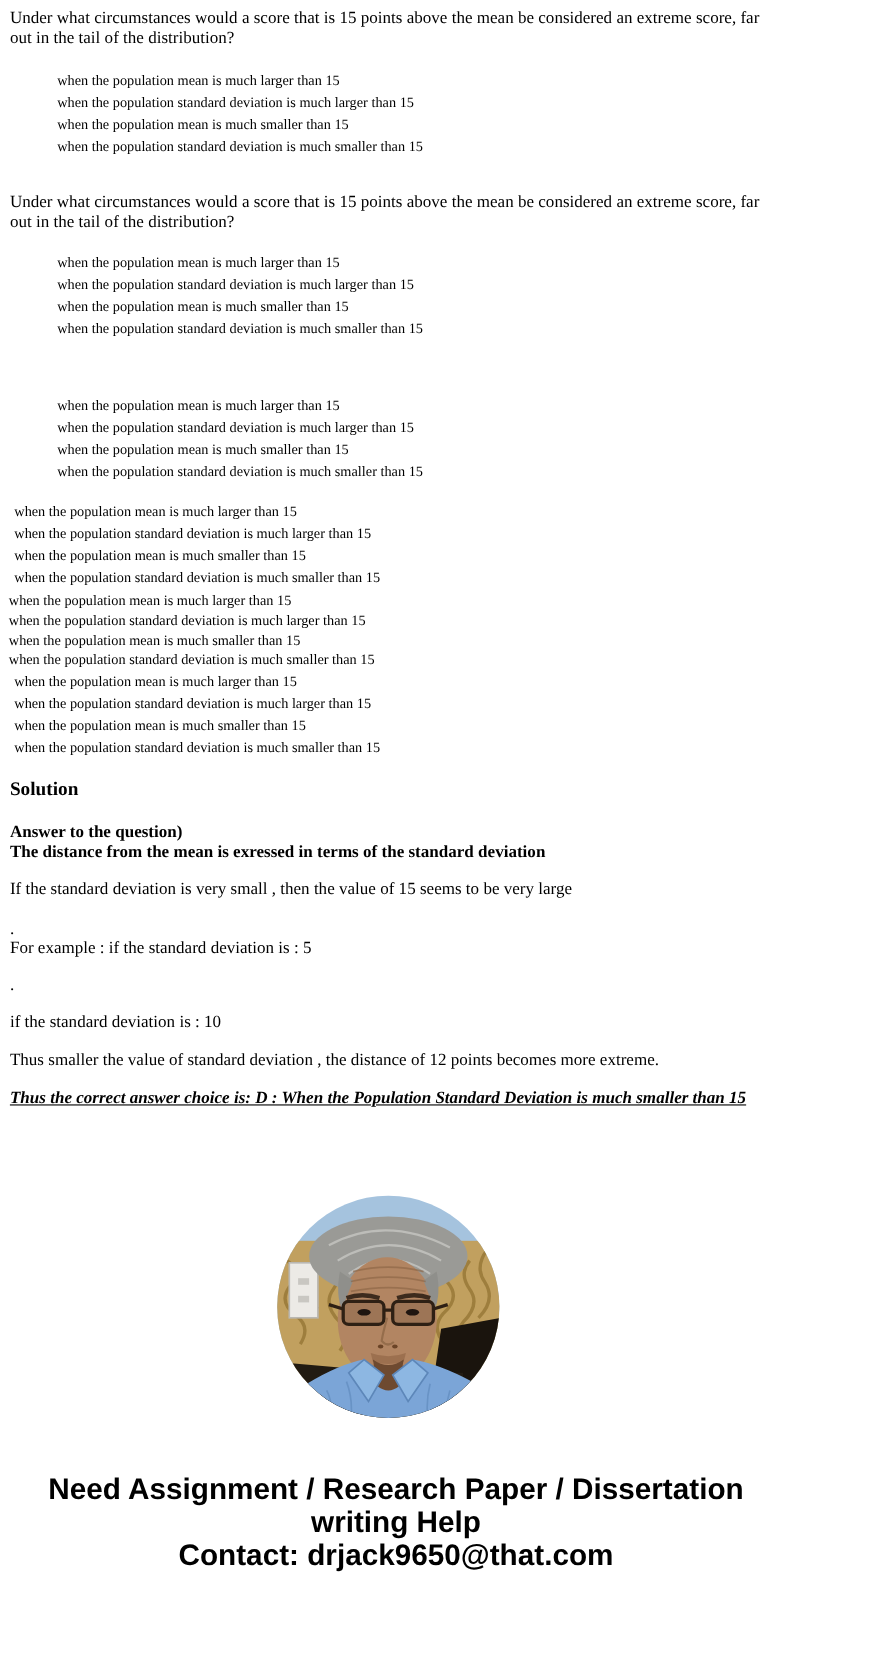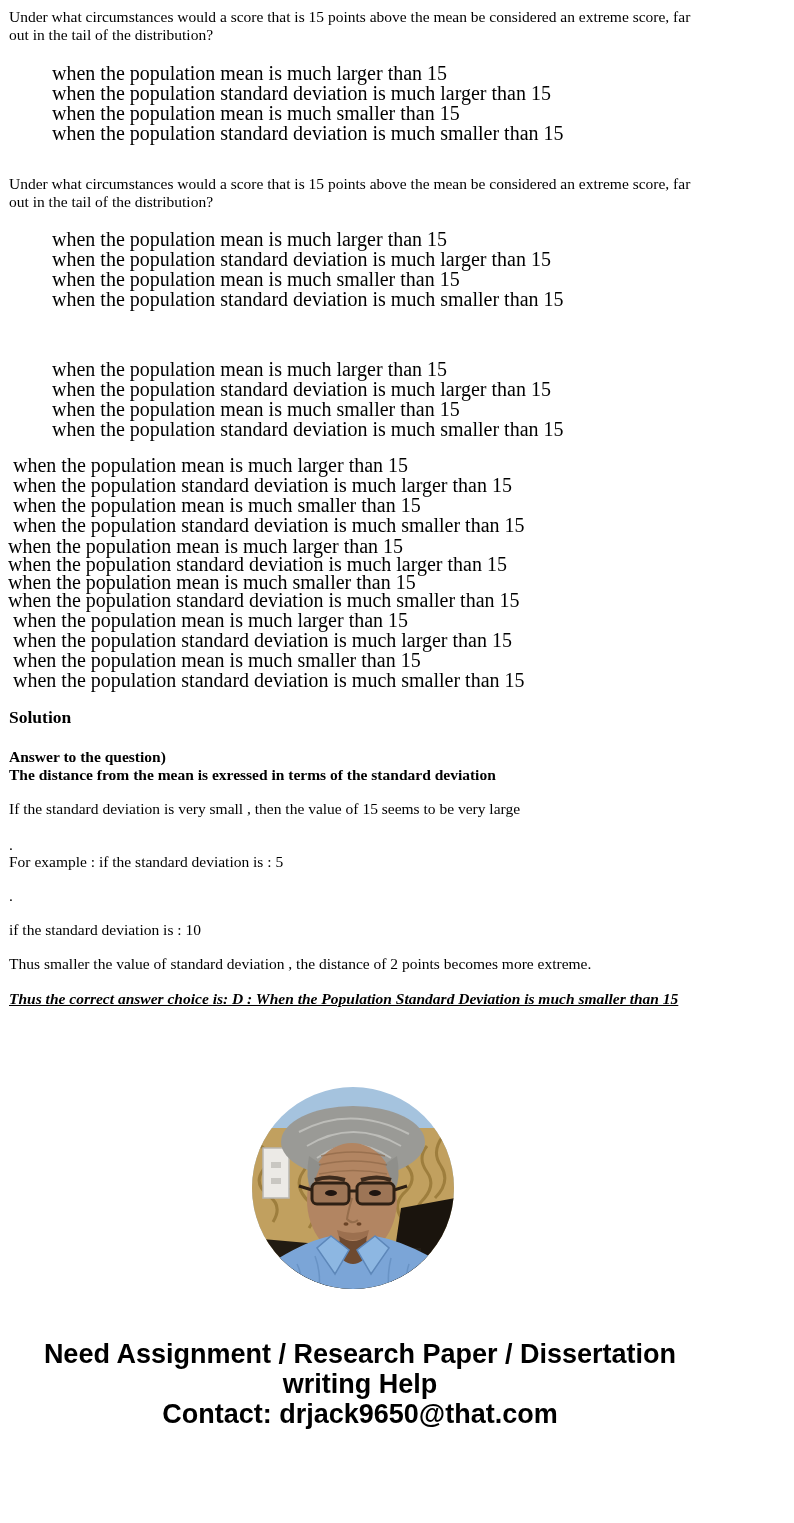--- a/index.html
+++ b/index.html
@@ -14,21 +14,21 @@
   
   .qtext{
     padding:0 8px 0 9px;
     font-size:15.5px;
     line-height:17.5px;
   }
   .qt1{padding-top:8px;}
   .qt2{margin-top:32px;}
 
   
-  .opts{font-size:20px;}
+  .opts{font-size:13px;}
   .opts div{white-space:nowrap;}
   .opts-a{margin:20px 0 0 52px;line-height:20px;}
   .opts-b{margin:19px 0 0 52px;line-height:20px;}
   .opts-c{margin:50px 0 0 52px;line-height:20px;}
   .opts-d{margin:16px 0 0 13px;line-height:20px;}
   .opts-e{margin:2px 0 0 8px;line-height:18px;}
   .opts-f{margin:1px 0 0 13px;line-height:20px;}
 
   
   .sol-heading{
@@ -131,21 +131,21 @@
   </div>
 
   <div class="sol-heading">Solution</div>
   <div class="ans-heading">Answer to the question)</div>
   <div class="sol-p m2">The distance from the mean is exressed in terms of the standard deviation</div>
   <div class="sol-p">If the standard deviation is very small , then the value of 15 seems to be very large</div>
   <div class="sol-p m19">.</div>
   <div class="sol-p m0">For example : if the standard deviation is : 5</div>
   <div class="sol-p">.</div>
   <div class="sol-p">if the standard deviation is : 10</div>
-  <div class="sol-p">Thus smaller the value of standard deviation , the distance of 2 points becomes more extreme.</div>
+  <div class="sol-p">Thus smaller the value of standard deviation , the distance of 12 points becomes more extreme.</div>
   <div class="conclusion">Thus the correct answer choice is: D : When the Population Standard Deviation is much smaller than 15</div>
 
   <div class="photo-wrap">
     <svg width="204" height="204" viewBox="0 0 204 204" role="img">
       <defs>
         <clipPath id="circ">
             <circle cx="102" cy="102" r="101"></circle>
           </clipPath>
       </defs>
       <g clip-path="url(#circ)">

